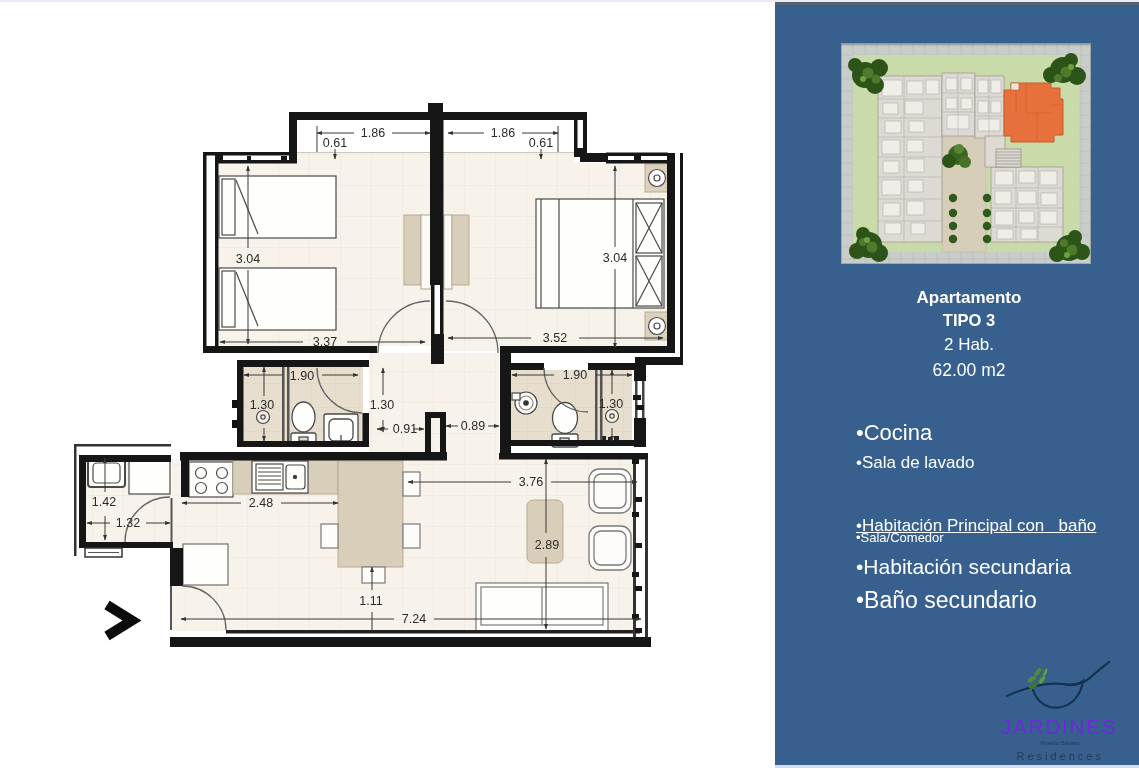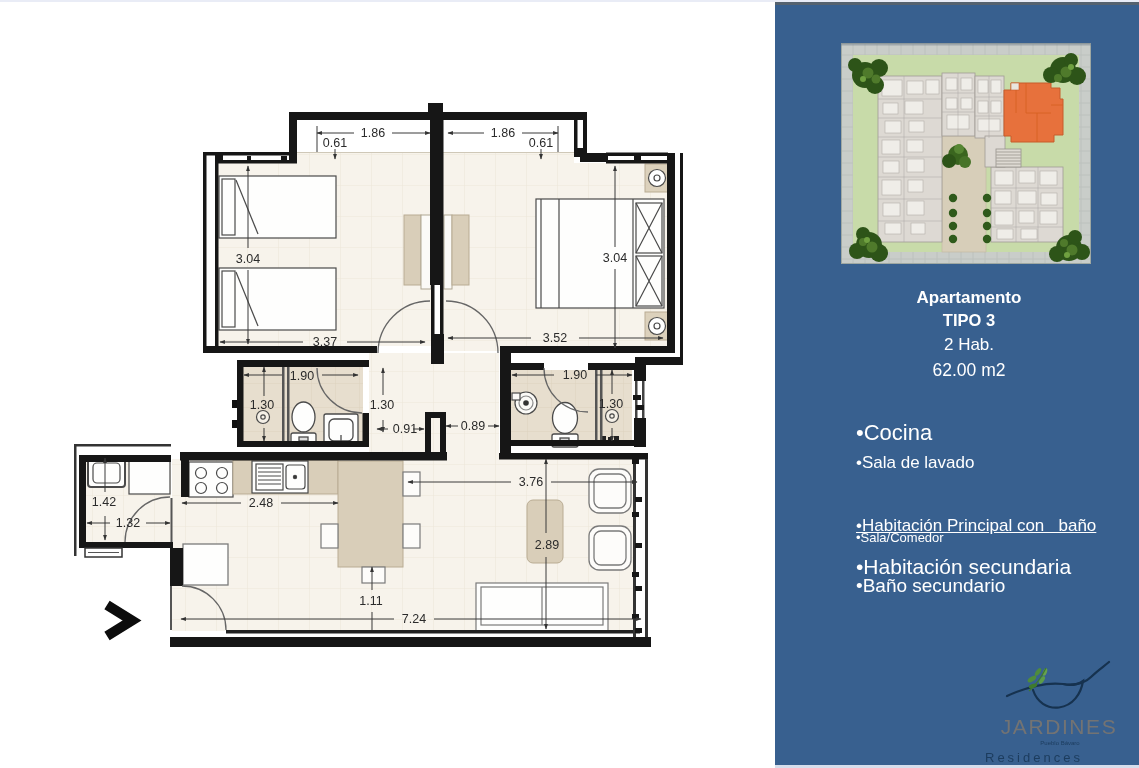--- a/index.html
+++ b/index.html
@@ -600,39 +600,39 @@
 <div class="abs wtxt" style="left:856px;top:420px;font-size:22px;">•Cocina</div>
 
 <div class="abs wtxt" style="left:856px;top:453px;font-size:17px;">•Sala de lavado</div>
 
 <div class="abs wtxt" style="left:856px;top:486px;font-size:13px;margin-top:44px;">•Sala/Comedor</div>
 
 <div class="abs wtxt" style="left:856px;top:516px;font-size:17px;text-decoration:underline;">•Habitación Principal con&nbsp;&nbsp; baño</div>
 
 <div class="abs wtxt" style="left:856px;top:555px;font-size:21px;">•Habitación secundaria</div>
 
-<div class="abs wtxt" style="left:856px;top:575px;font-size:19px;">•Baño secundario</div>
+<div class="abs wtxt" style="left:856px;top:587px;font-size:23px;">•Baño secundario</div>
 
 <svg class="abs" style="left:985px;top:645px" width="150" height="120" viewBox="0 0 150 120" id="logo">
 
   <g fill="none" stroke="#16324F" stroke-width="2.2" stroke-linecap="round">
     <path d="M22 51 C 44 41, 62 37, 78 39 C 92 41, 100 38, 106 32 C 112 26, 118 22, 124 17"></path>
     <path d="M48 45 C 52 57, 62 64, 74 62.5 C 88 60.5, 96 49, 98 36 C 93 39.5, 86 41, 78 39"></path>
   </g>
 
   <g fill="#4E8C3C">
     <ellipse cx="47" cy="34" rx="5" ry="2.3" transform="rotate(-35 47 34)"></ellipse>
     <ellipse cx="53" cy="27" rx="4.6" ry="2.1" transform="rotate(-55 53 27)"></ellipse>
     <ellipse cx="48" cy="41" rx="4.4" ry="2" transform="rotate(-20 48 41)" fill="#3E7A2E"></ellipse>
     <ellipse cx="57" cy="35" rx="4.4" ry="2" transform="rotate(-55 57 35)" fill="#5C9C48"></ellipse>
     <ellipse cx="60" cy="27" rx="4" ry="1.9" transform="rotate(-70 60 27)" fill="#66A24E"></ellipse>
   </g>
 
   <path d="M44 46 C 51 40, 56 33, 61 23" fill="none" stroke="#3E7A2E" stroke-width="1.3"></path>
 </svg>
 
-<div class="abs" style="left:983px;top:715px;width:152px;text-align:center;font-size:21px;letter-spacing:1.6px;color:#737373;">JARDINES</div>
+<div class="abs" style="left:983px;top:715px;width:152px;text-align:center;font-size:21px;letter-spacing:1.6px;color:#6d28d9;">JARDINES</div>
 
 <div class="abs" style="left:985px;top:740px;width:150px;text-align:center;font-size:6px;color:#1C3C5E;">Pueblo Bávaro</div>
 
-<div class="abs" style="left:985px;top:750px;width:152px;text-align:left;font-size:13px;letter-spacing:3px;color:#1C3C5E;">Residences</div>
+<div class="abs" style="left:952px;top:750px;width:152px;text-align:right;font-size:11px;letter-spacing:3px;color:#1C3C5E;">Residences</div>
 
 </div>
 
 </body></html>

